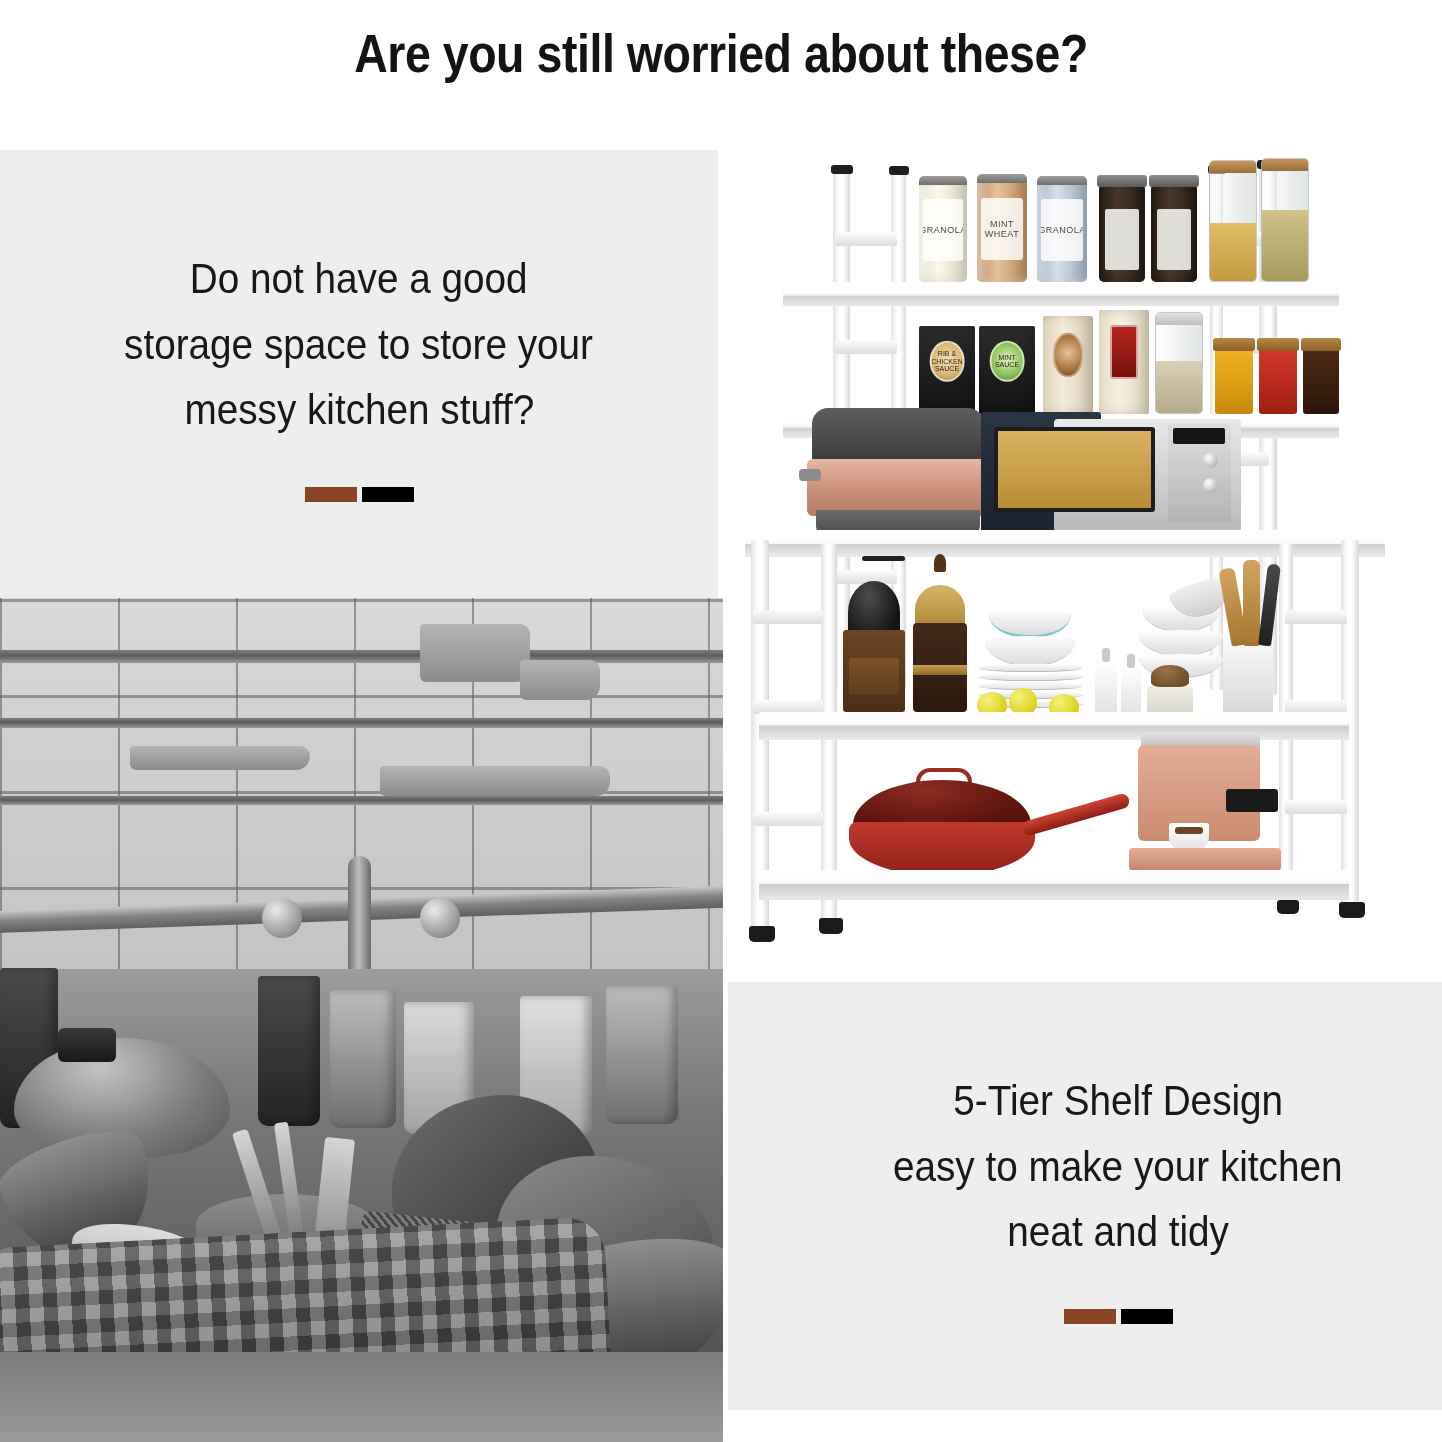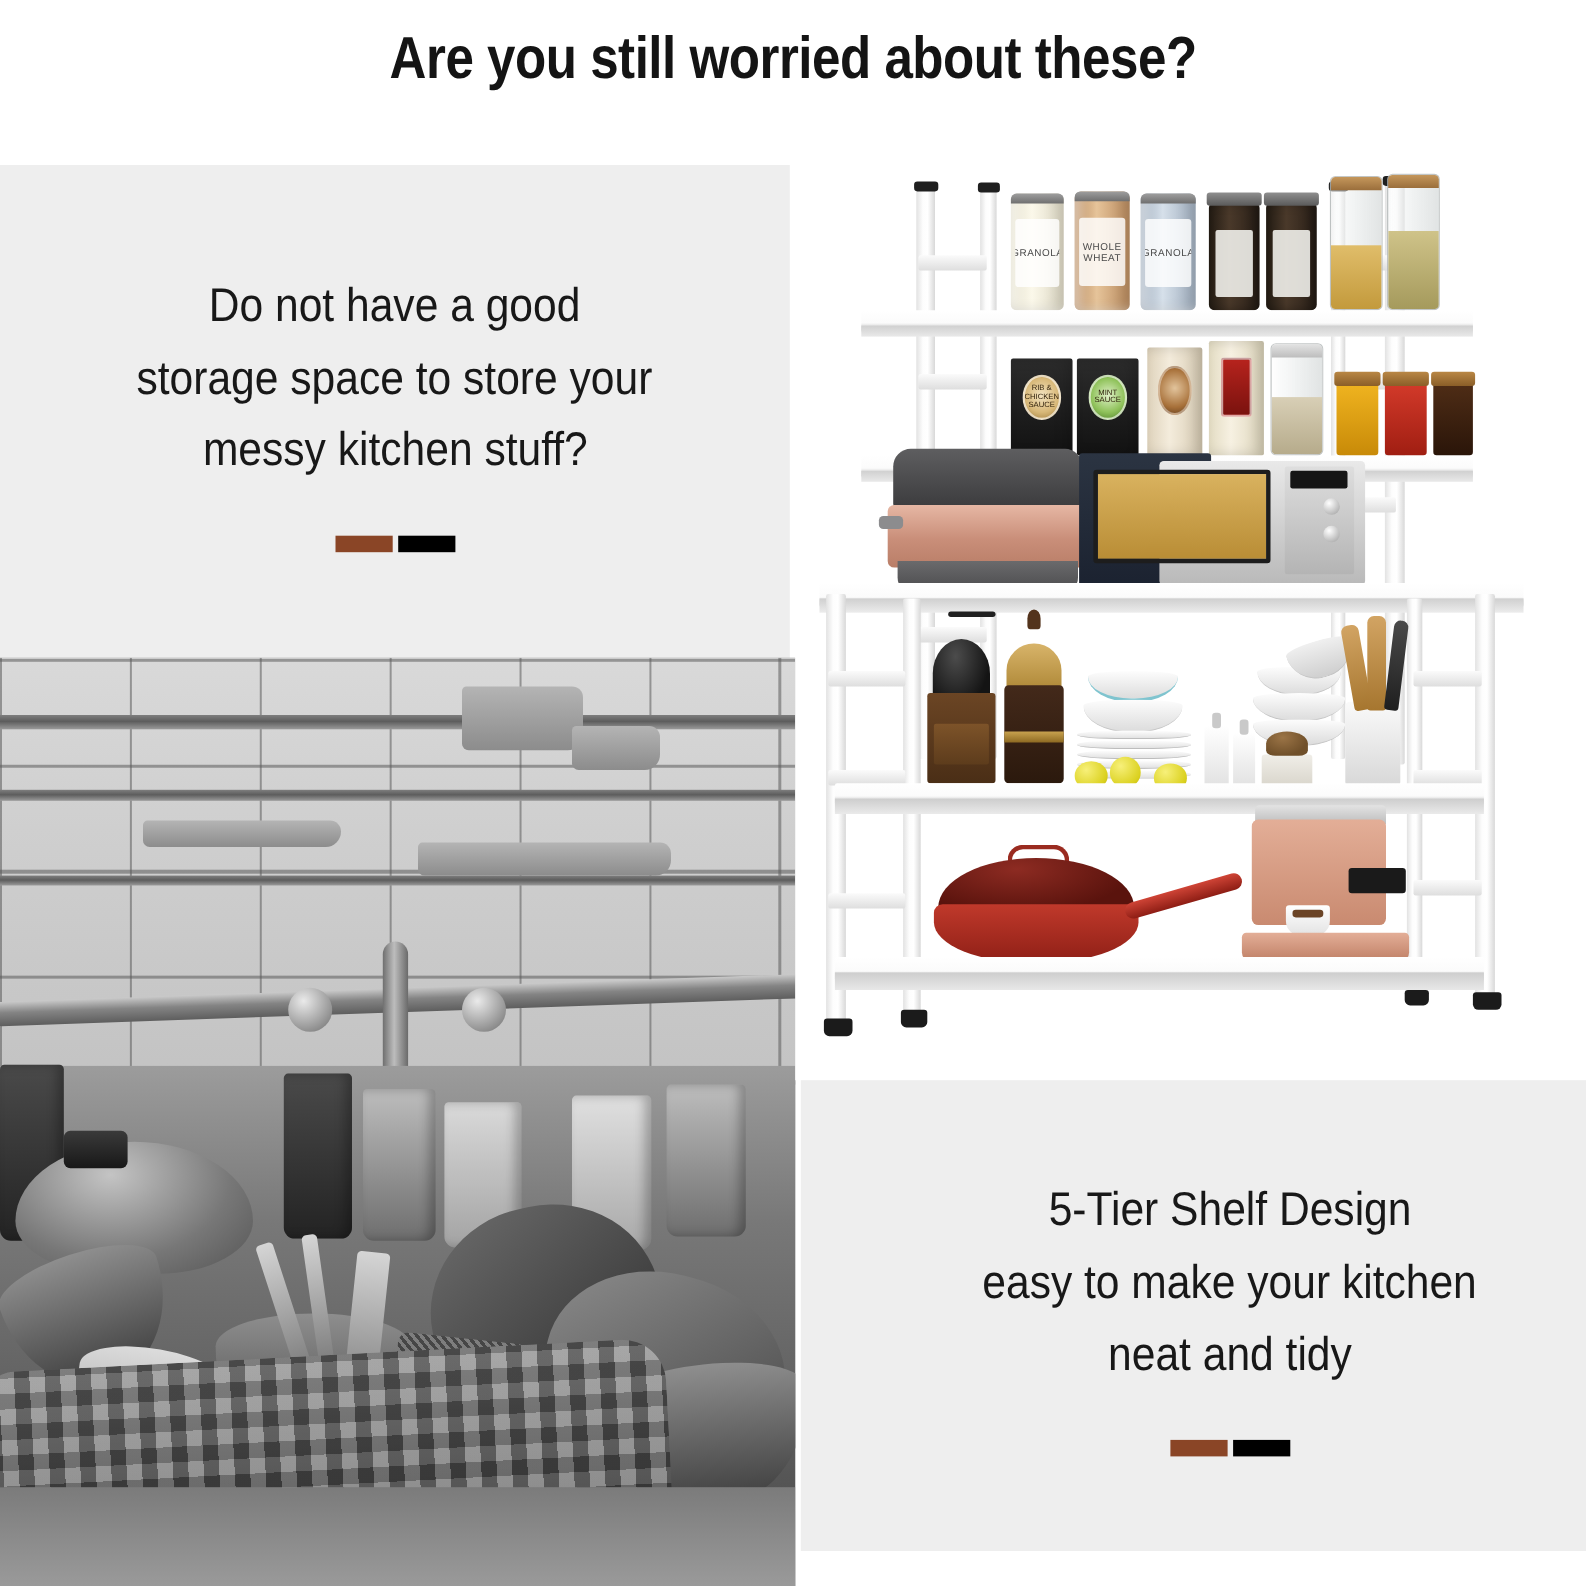--- a/index.html
+++ b/index.html
@@ -565,21 +565,21 @@
   <div class="frame rail" style="position:absolute; left:492px; top:92px; width:54px; height:14px;"></div>
   <div class="frame rail" style="position:absolute; left:492px; top:200px; width:54px; height:14px;"></div>
   <div class="frame rail" style="position:absolute; left:492px; top:312px; width:54px; height:14px;"></div>
 
   <div class="canister" style="left:196px; top:36px; width:48px; height:106px; background:linear-gradient(90deg,#e6e2cf,#fbf8ea 40%,#ddd8c4);">
     <span class="cap-top"></span>
     <span class="label">GRANOLA</span>
   </div>
   <div class="canister" style="left:254px; top:34px; width:50px; height:108px; background:linear-gradient(90deg,#b98a5d,#e6c49a 40%,#b98a5d);">
     <span class="cap-top"></span>
-    <span class="label">WHOLE WHEAT</span>
+    <span class="label">MINT WHEAT</span>
   </div>
   <div class="canister" style="left:314px; top:36px; width:50px; height:106px; background:linear-gradient(90deg,#9fadbd,#d6e0ea 40%,#9fadbd);">
     <span class="cap-top"></span>
     <span class="label">GRANOLA</span>
   </div>
   <div class="darkjar" style="left:376px; top:44px; width:46px; height:98px;">
     <span class="jlid"></span>
     <span class="jlabel"></span>
   </div>
   <div class="darkjar" style="left:428px; top:44px; width:46px; height:98px;">

